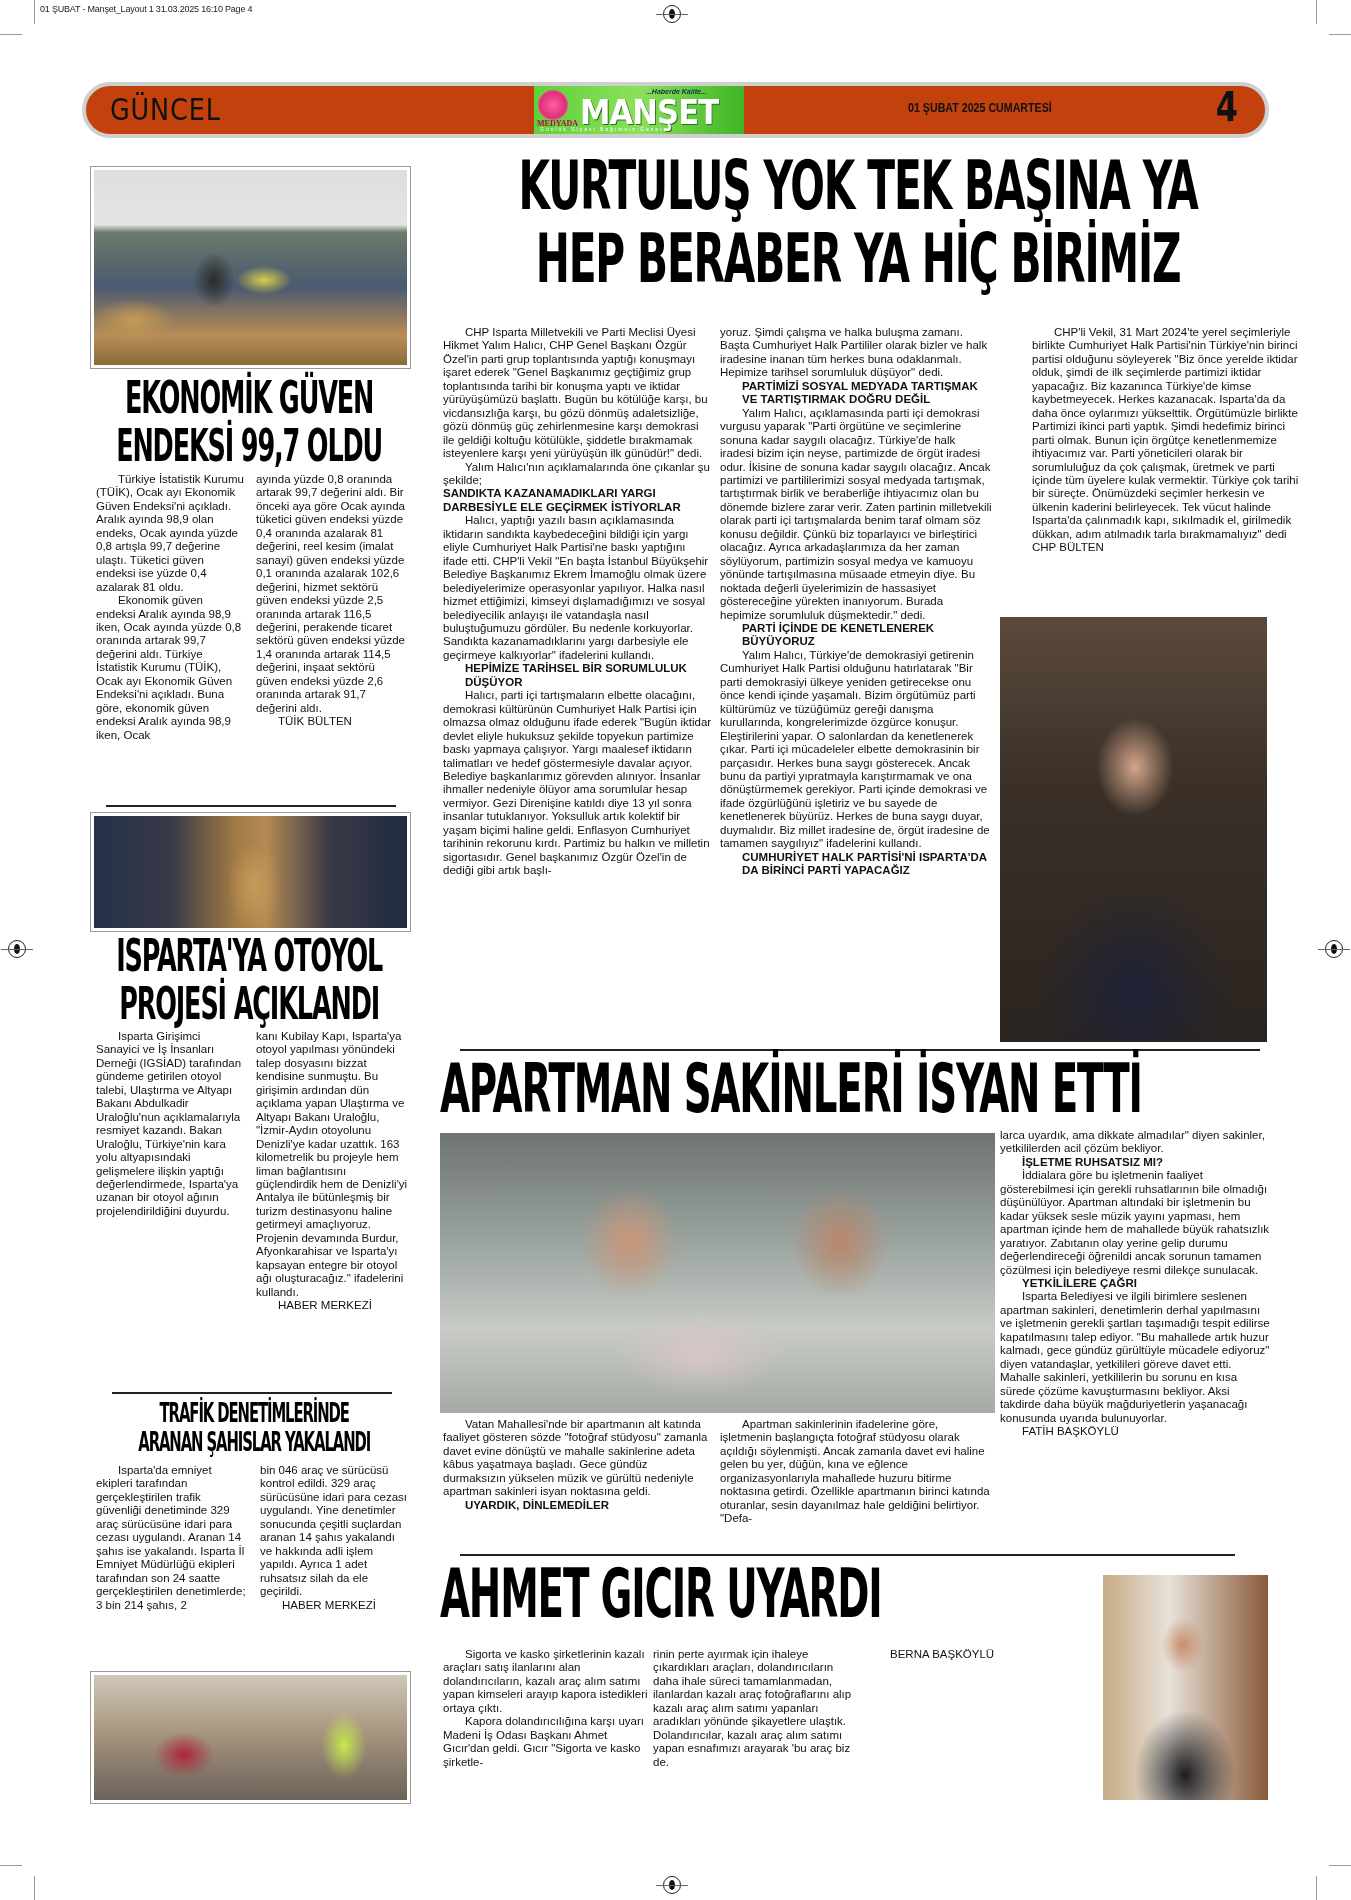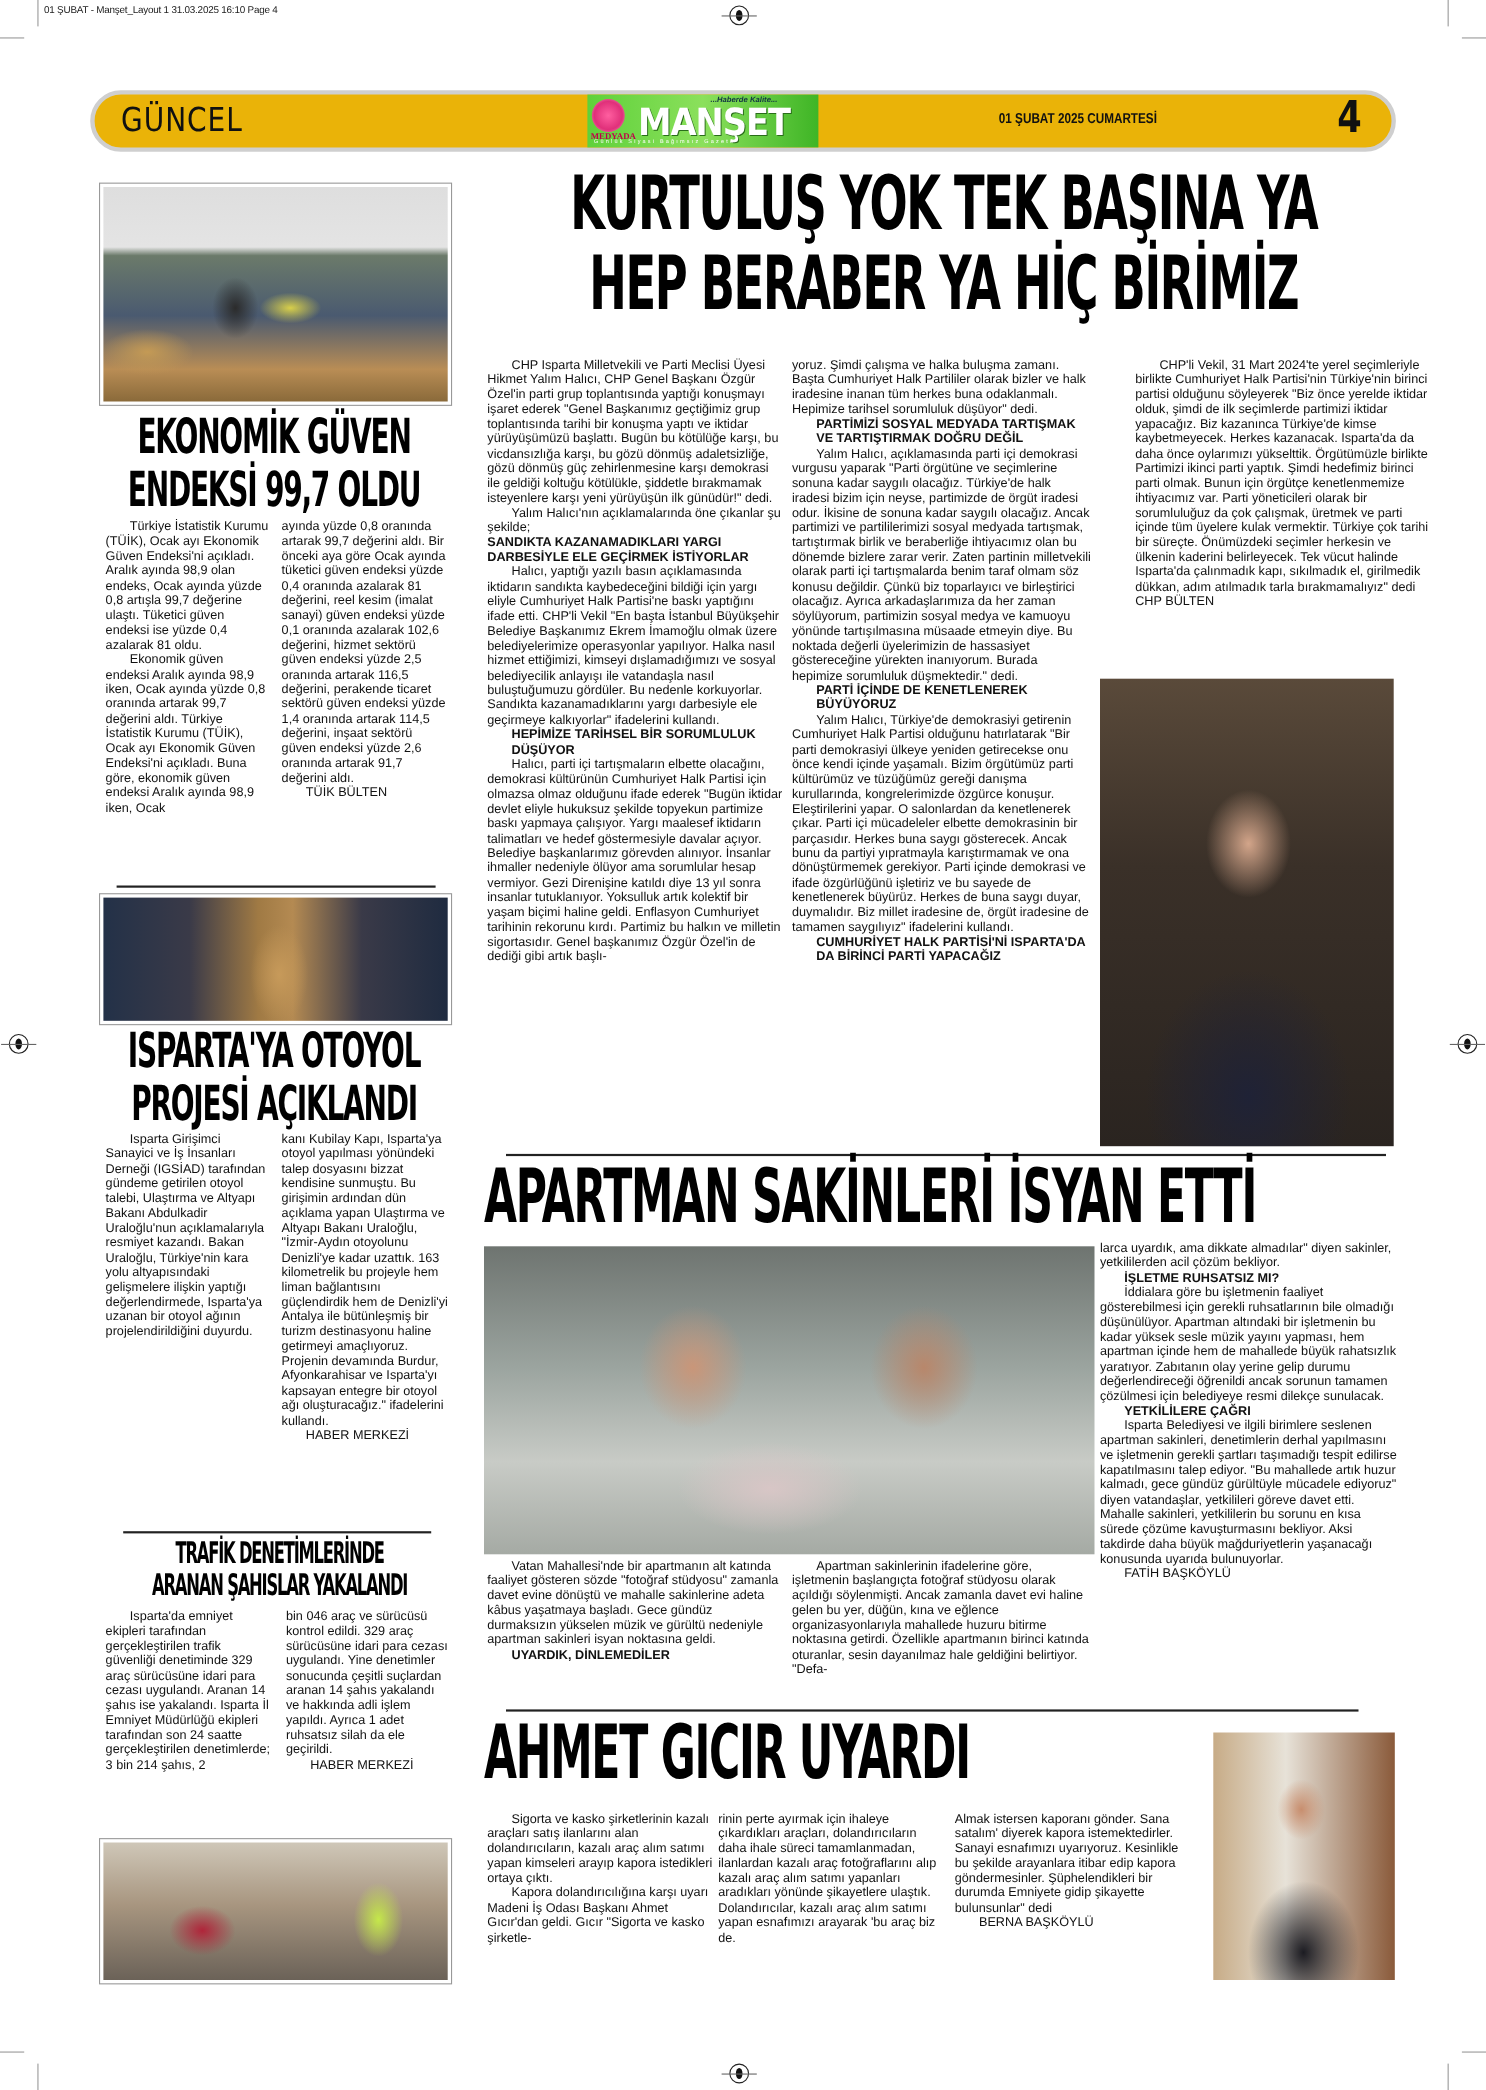--- a/index.html
+++ b/index.html
@@ -6,21 +6,21 @@
   html, body { width: 1351px; height: 1900px; background: #fff; overflow: hidden; }
   body { position: relative; font-family: "Liberation Sans", sans-serif; color: #111; }
 
   .slug { position: absolute; left: 40px; top: 4px; font-size: 9px; color: #222; font-family: "Liberation Sans", sans-serif; letter-spacing: -0.2px; }
   .reg { position: absolute; width: 18px; height: 18px; border: 1px solid #222; border-radius: 50%; }
   .reg::before { content: ""; position: absolute; left: 5px; top: 3px; width: 6px; height: 10px; background: #111; border-radius: 50%; }
   .reg::after { content: ""; position: absolute; left: -8px; top: 8px; width: 32px; height: 1px; background: #666; }
   .crop-h { position: absolute; height: 1px; width: 22px; background: #999; }
   .crop-v { position: absolute; width: 1px; height: 24px; background: #999; }
 
-  .header { position: absolute; left: 82px; top: 82px; width: 1187px; height: 56px; border: 4px solid #cfcfcf; border-radius: 30px; background: #eab308; }
+  .header { position: absolute; left: 82px; top: 82px; width: 1187px; height: 56px; border: 4px solid #cfcfcf; border-radius: 30px; background: #c2410c; }
   .section-name { position: absolute; left: 24px; top: 6px; font-family: "DejaVu Sans", sans-serif; font-size: 30px; font-weight: normal; transform: scaleX(0.85); transform-origin: left; letter-spacing: 1px; }
   .logo { position: absolute; left: 448px; top: 0px; width: 210px; height: 48px; background: linear-gradient(90deg, #5fd13a, #8be05c 50%, #3fb526); overflow: hidden; }
   .logo .rose { position: absolute; left: 4px; top: 4px; width: 30px; height: 30px; border-radius: 50%; background: radial-gradient(circle, #ff5fa0, #e0307a 60%, #f7a6c8); }
   .logo .isparta { position: absolute; left: 3px; top: 33px; font-size: 8px; color: #c0004a; font-family: "Liberation Serif", serif; font-weight: bold; }
   .logo .tag { position: absolute; left: 112px; top: 2px; font-size: 7px; font-style: italic; color: #134; font-weight: bold; }
   .logo .brand { position: absolute; left: 46px; top: 6px; font-size: 34px; font-weight: bold; color: #fff; font-family: "DejaVu Sans", sans-serif; letter-spacing: -1px; transform: scaleX(0.9); transform-origin: left; text-shadow: 1px 1px 0 #2a6d1a; }
   .logo .sub { position: absolute; left: 6px; top: 40px; font-size: 5px; color: #fff; letter-spacing: 2px; }
   .date { position: absolute; left: 822px; top: 14px; font-size: 13px; font-weight: bold; transform: scaleX(0.82); transform-origin: left; }
   .page-no { position: absolute; right: 24px; top: -2px; font-size: 40px; font-weight: 900; font-family: "DejaVu Sans", sans-serif; transform: scaleX(0.8); }
 
@@ -192,16 +192,15 @@
 
 <div class="headline hl-ahmet">AHMET GICIR UYARDI</div>
 <div class="col" style="left:443px;top:1648px;width:210px;">
   <p>Sigorta ve kasko şirketlerinin kazalı araçları satış ilanlarını alan dolandırıcıların, kazalı araç alım satımı yapan kimseleri arayıp kapora istedikleri ortaya çıktı.</p>
   <p>Kapora dolandırıcılığına karşı uyarı Madeni İş Odası Başkanı Ahmet Gıcır'dan geldi. Gıcır "Sigorta ve kasko şirketle-</p>
 </div>
 <div class="col" style="left:653px;top:1648px;width:205px;">
   <p style="text-indent:0">rinin perte ayırmak için ihaleye çıkardıkları araçları, dolandırıcıların daha ihale süreci tamamlanmadan, ilanlardan kazalı araç fotoğraflarını alıp kazalı araç alım satımı yapanları aradıkları yönünde şikayetlere ulaştık. Dolandırıcılar, kazalı araç alım satımı yapan esnafımızı arayarak 'bu araç biz de.</p>
 </div>
 <div class="col" style="left:868px;top:1648px;width:205px;">
-  <p style="text-indent:0">Almak istersen kaporanı gönder. Sana satalım' diyerek kapora istemektedirler. Sanayi esnafımızı uyarıyoruz. Kesinlikle bu şekilde arayanlara itibar edip kapora göndermesinler. Şüphelendikleri bir durumda Emniyete gidip şikayette bulunsunlar" dedi</p>
   <p class="byline">BERNA BAŞKÖYLÜ</p>
 </div>
 <div class="photo gicir-photo"></div>
 
 </body></html>

